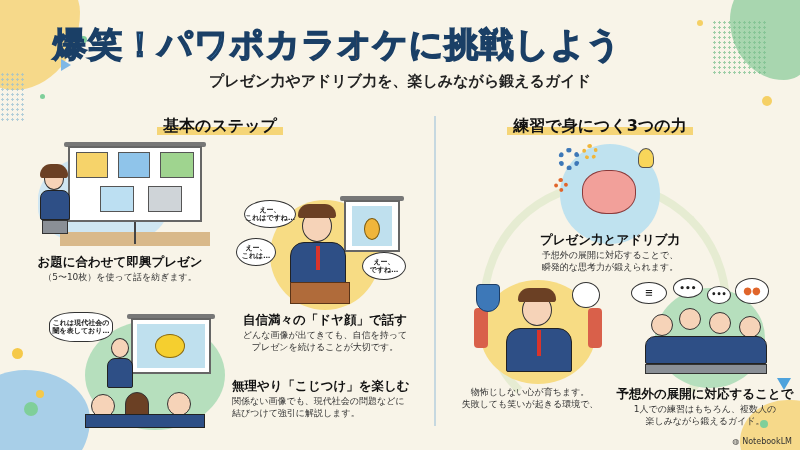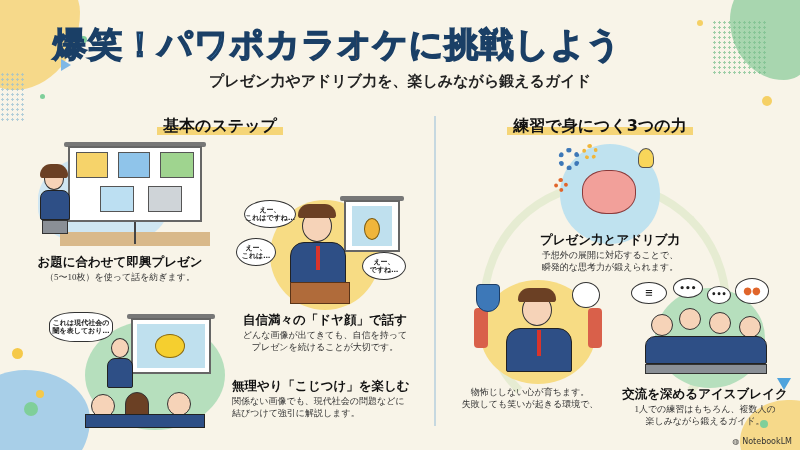--- a/index.html
+++ b/index.html
@@ -38,21 +38,21 @@
 
   
   .sec-head { position: absolute; font-size: 16px; font-weight: bold; color: #111; text-align: center; }
   .sec-head span { background: linear-gradient(transparent 60%, #f5d577 60%); padding: 0 6px; }
 
   .divider { position: absolute; left: 434px; top: 116px; width: 2px; height: 310px; background: #c6d8e0; }
 
   
   .cap-title { font-size: 12.5px; font-weight: bold; color: #111; white-space: nowrap; }
   .cap-desc { font-size: 9px; color: #333; line-height: 1.35; white-space: nowrap; }
-  .center { text-align: center; font-family: Liberation Serif, serif; }
+  .center { text-align: center; }
 
   
   .circle-bg { border-radius: 50%; }
   .screen { background: #fff; border: 2px solid #666; }
   .screen-bar { background: #777; height: 5px; border-radius: 2px; }
   .thumb { border: 1.5px solid #555; }
   .person-head { border-radius: 50%; background: #f6d3b8; border: 1.5px solid #333; }
   .hair-brown { background: #6b4024; }
   .suit { background: #2e4f86; border: 1.5px solid #222; }
   .bubble { background: #fff; border: 1.5px solid #333; border-radius: 50%; font-size: 7px; text-align: center; line-height: 1.2; display: flex; align-items: center; justify-content: center; color: #222; font-weight: bold; }
@@ -201,21 +201,21 @@
   <div class="abs bubble" style="left:82px;top:8px;width:24px;height:18px;font-size:8px;">•••</div>
   <div class="abs bubble" style="left:110px;top:0;width:34px;height:26px;font-size:10px;color:#e0652b;">●●</div>
   <div class="abs person-head" style="left:26px;top:36px;width:22px;height:22px;"></div>
   <div class="abs person-head" style="left:54px;top:30px;width:22px;height:22px;"></div>
   <div class="abs person-head" style="left:84px;top:34px;width:22px;height:22px;"></div>
   <div class="abs person-head" style="left:114px;top:38px;width:22px;height:22px;"></div>
   <div class="abs suit" style="left:20px;top:58px;width:122px;height:28px;border-radius:10px 10px 2px 2px;"></div>
   <div class="abs" style="left:20px;top:86px;width:122px;height:10px;background:#8a8f96;border:1px solid #333;"></div>
 </div>
 <div class="abs center" style="left:615px;top:386px;width:180px;">
-  <div class="cap-title">交流を深めるアイスブレイク</div>
+  <div class="cap-title">予想外の展開に対応することで</div>
   <div class="cap-desc">1人での練習はもちろん、複数人の</div>
   <div class="cap-desc">楽しみながら鍛えるガイド。</div>
 </div>
 
 <div class="badge">
   <span style="font-size:8px;">◍</span>
   <span>NotebookLM</span>
 </div>
 
 </body></html>

